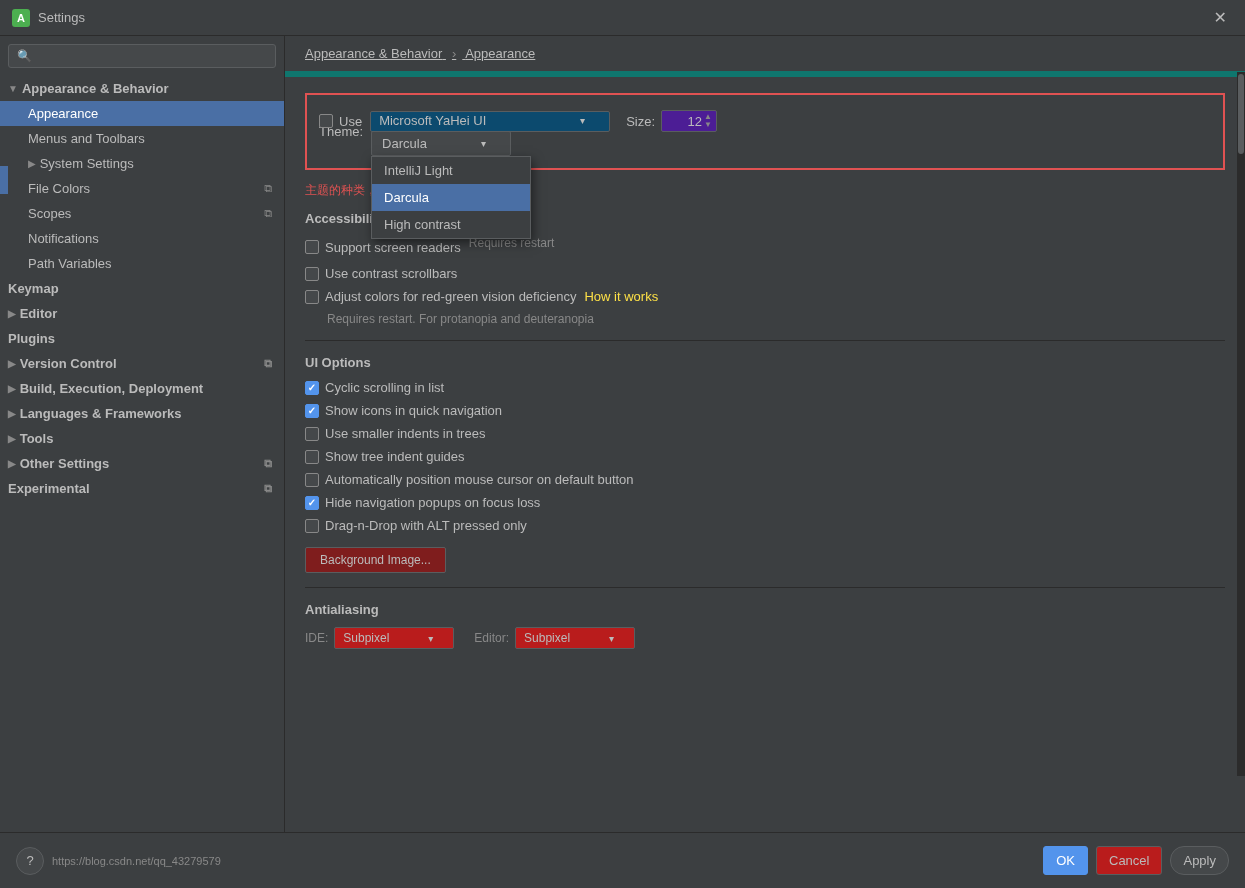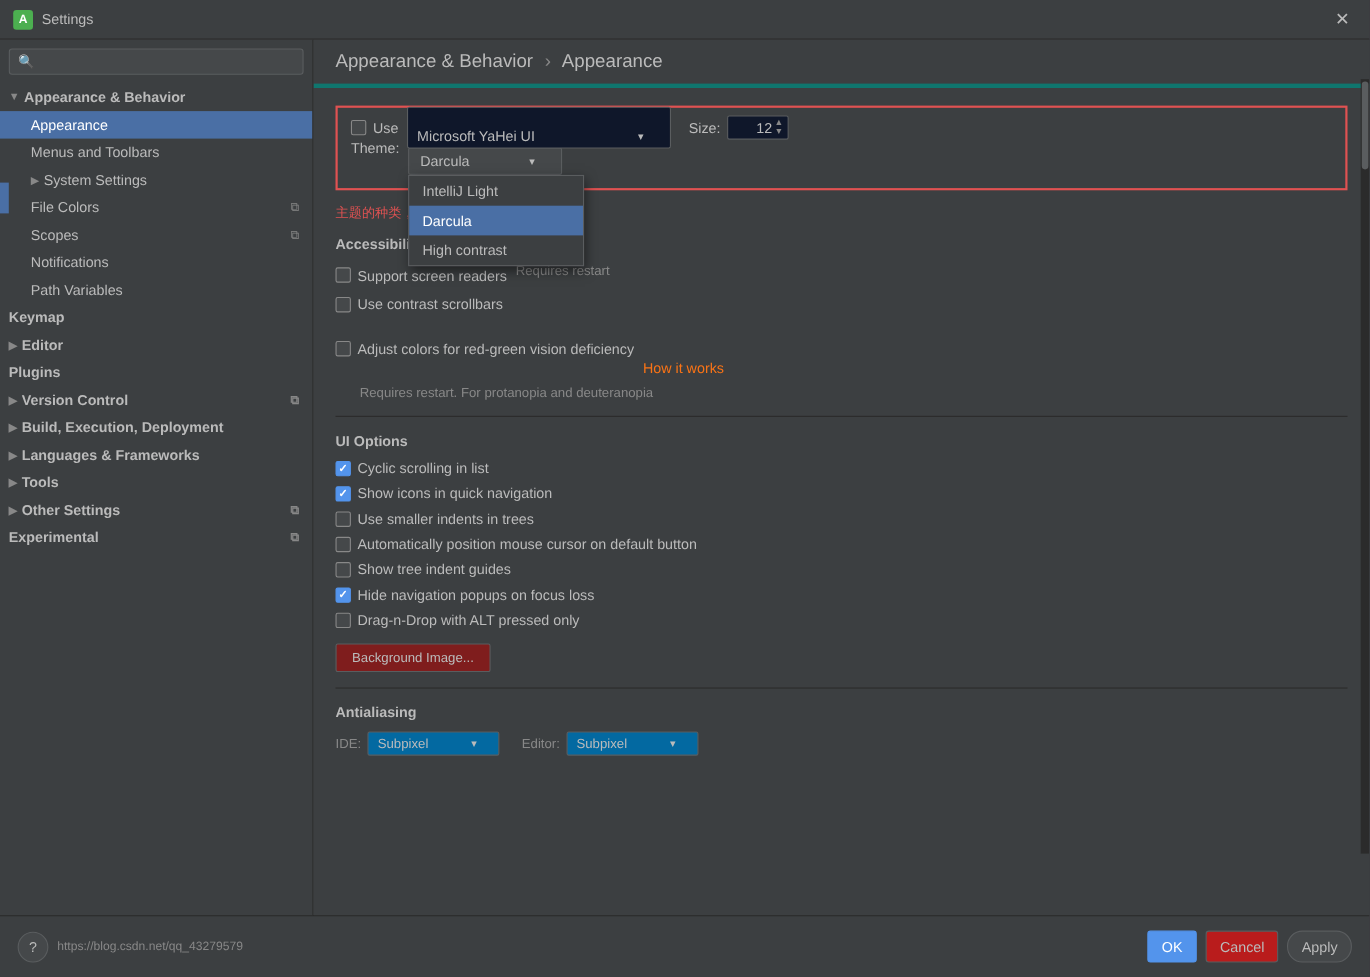--- a/index.html
+++ b/index.html
@@ -117,24 +117,25 @@
     
     .right-panel {
       flex: 1;
       display: flex;
       flex-direction: column;
       overflow-y: auto;
       background: #3c3f41;
     }
     .breadcrumb {
       padding: 10px 20px;
-      font-size: 17px;
-      color: #bbbbbb;
-      border-bottom: 4px solid #0f766e;
+      font-size: 13px;
+      color: #bbbbbb;
+      border-bottom: 6px solid #0f766e;
       flex-shrink: 0;
+      text-decoration: underline;
     }
     .breadcrumb-separator { margin: 0 6px; color: #888; }
     .panel-content {
       padding: 16px 20px;
       flex: 1;
     }
     
     .theme-row {
       display: flex;
       align-items: center;
@@ -182,24 +183,24 @@
       padding: 6px 12px;
       cursor: pointer;
       color: #bbbbbb;
       font-size: 13px;
     }
     .dropdown-item.selected {
       background: #4a6fa5;
       color: #ffffff;
     }
     .font-dropdown-btn {
-      background: #0f172a;
-      border: 1px solid #5a5d5f;
-      color: #bbbbbb;
-      padding: 18px 24px 3px 8px;
+      background: #0c4a6e;
+      border: 1px solid #5a5d5f;
+      color: #bbbbbb;
+      padding: 1px 24px 3px 8px;
       font-size: 13px;
       cursor: pointer;
       min-width: 240px;
       display: flex;
       align-items: center;
       justify-content: space-between;
       border-radius: 2px;
       margin: 0 8px;
     }
     .hint-text {
@@ -224,25 +225,24 @@
       display: flex;
       align-items: center;
       margin-bottom: 8px;
     }
     .option-row .hint {
       color: #888;
       margin-left: 8px;
       font-size: 12px;
     }
     .option-row .blue-link {
-      color: #f97316;
+      color: #fde047;
       margin-left: 8px;
       cursor: pointer;
       font-size: 13px;
-      margin-top: 35px;
     }
     .sub-text {
       color: #888;
       font-size: 12px;
       margin-left: 22px;
       margin-bottom: 8px;
     }
     
     .cb {
       width: 14px;
@@ -265,21 +265,21 @@
       content: '✓';
       color: white;
       font-size: 10px;
       font-weight: bold;
     }
     
     .size-label { margin-left: 8px; color: #bbbbbb; margin-right: 6px; }
     .size-input-wrap {
       display: flex;
       align-items: center;
-      background: #0f172a;
+      background: #4c1d95;
       border: 1px solid #5a5d5f;
       border-radius: 2px;
       padding: 2px 4px;
     }
     .size-input {
       background: transparent;
       border: none;
       outline: none;
       color: #bbbbbb;
       font-size: 13px;
@@ -304,21 +304,21 @@
       color: #bbbbbb;
       padding: 5px 14px;
       font-size: 12px;
       cursor: pointer;
       border-radius: 2px;
       margin-top: 6px;
     }
     
     .ide-label { color: #888; font-size: 12px; margin-right: 6px; }
     .aa-dropdown {
-      background: #0369a1;
+      background: #b91c1c;
       border: 1px solid #5a5d5f;
       color: #bbbbbb;
       padding: 3px 20px 3px 8px;
       font-size: 12px;
       border-radius: 2px;
       min-width: 120px;
       display: flex;
       align-items: center;
       justify-content: space-between;
       cursor: pointer;
@@ -587,26 +587,26 @@
           <span>Show icons in quick navigation</span>
         </div>
 
         <div class="option-row">
           <div class="cb"></div>
           <span>Use smaller indents in trees</span>
         </div>
 
         <div class="option-row">
           <div class="cb"></div>
+          <span>Show tree indent guides</span>
+        </div>
+
+        <div class="option-row">
+          <div class="cb"></div>
           <span>Automatically position mouse cursor on default button</span>
-        </div>
-
-        <div class="option-row">
-          <div class="cb"></div>
-          <span>Show tree indent guides</span>
         </div>
 
         <div class="option-row">
           <div class="cb checked"></div>
           <span>Hide navigation popups on focus loss</span>
         </div>
 
         <div class="option-row">
           <div class="cb"></div>
           <span>Drag-n-Drop with ALT pressed only</span>

